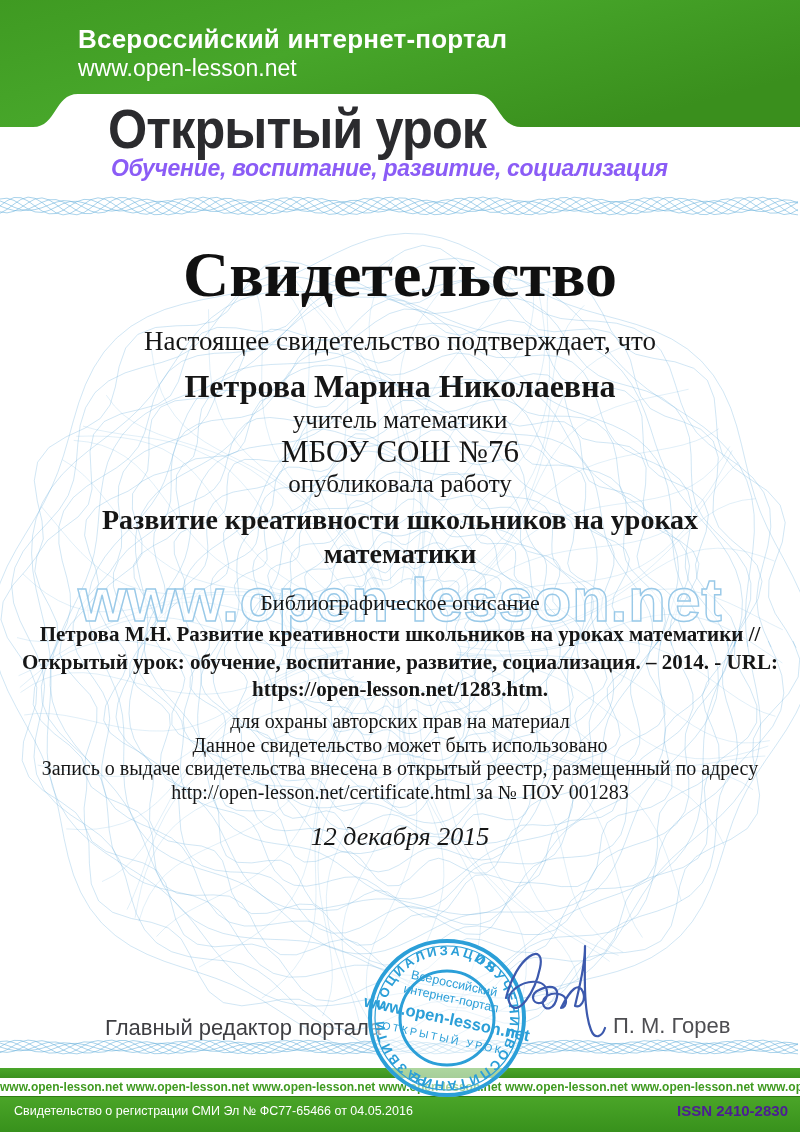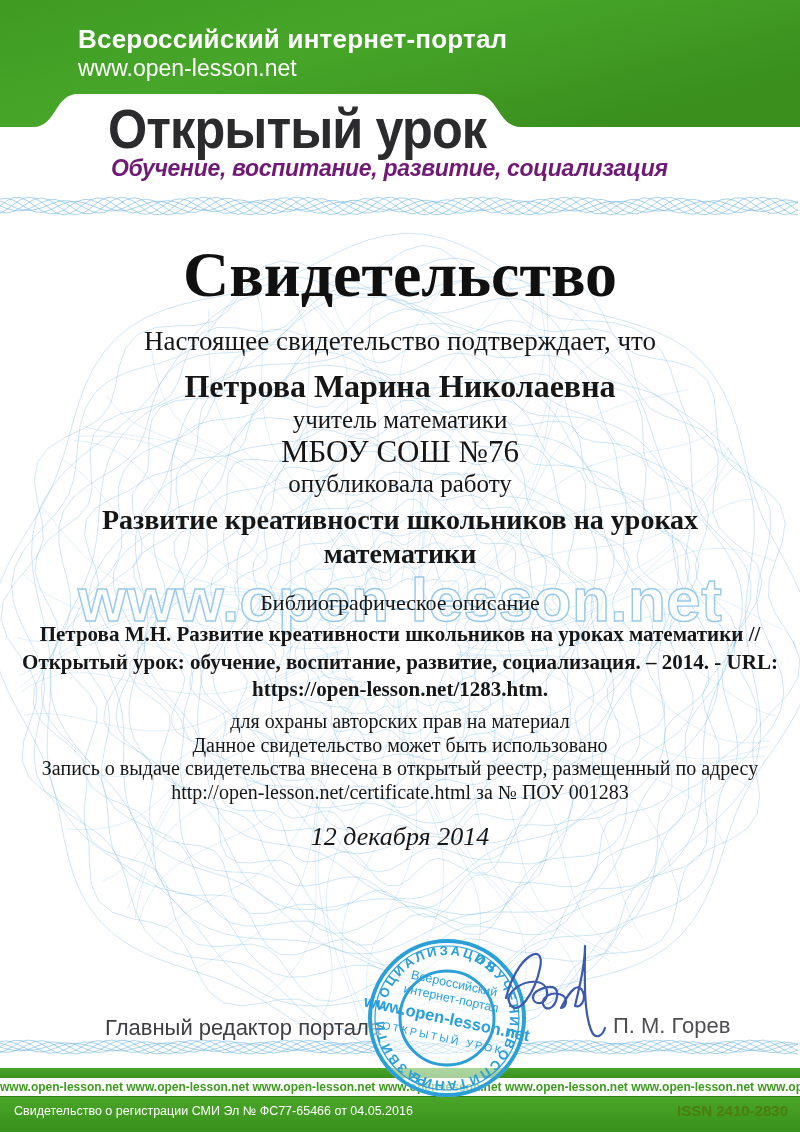--- a/index.html
+++ b/index.html
@@ -10,21 +10,21 @@
   }
   .abs{position:absolute;}
   
   #guilloche{position:absolute;left:0;top:0;z-index:0;pointer-events:none;}
   
   #header-shape{position:absolute;left:0;top:0;z-index:3;pointer-events:none;}
   .portal-title{left:78px;top:24px;z-index:4;color:#fff;font-size:26px;font-weight:bold;letter-spacing:.2px;text-align:right;}
   .portal-url{left:78px;top:55px;z-index:4;color:#fff;font-size:23px;font-weight:normal;}
   .banner-title{left:108px;top:96px;z-index:4;color:#2b2b2e;font-size:56px;font-weight:bold;
     transform:scaleX(.9);transform-origin:left top;letter-spacing:-1px;}
-  .banner-subtitle{left:111px;top:155px;z-index:4;color:#701a75;font-size:23px;font-style:italic;font-weight:bold;letter-spacing:-.3px;}
+  .banner-subtitle{left:111px;top:155px;z-index:4;color:#8b5cf6;font-size:23px;font-style:italic;font-weight:bold;letter-spacing:-.3px;}
   
   .ctext{left:0;width:800px;text-align:center;z-index:2;color:#161616;
     font-family:"Liberation Serif","DejaVu Serif",serif;}
   .cert-title{top:238px;font-size:64px;font-weight:bold;color:#101010;}
   .intro{top:326px;font-size:27px;}
   .name{top:368px;font-size:32px;font-weight:bold;}
   .role{top:406px;font-size:25px;}
   .school{top:434px;font-size:31px;}
   .action{top:470px;font-size:25px;}
   .worktitle{top:503px;font-size:28px;font-weight:bold;line-height:34px;padding:0 60px;width:680px;}
@@ -39,21 +39,21 @@
   #signature{left:492px;top:930px;z-index:6;}
   
   .green-band{left:0;top:1068px;width:800px;height:10px;z-index:3;
     background:linear-gradient(180deg,#4aa52a,#3b9220);}
   .url-strip{left:0;top:1078px;width:800px;height:18px;z-index:3;background:#fff;
     color:#3f9a20;font-size:12px;font-weight:bold;line-height:18px;white-space:nowrap;
     overflow:hidden;text-align:center;}
   .footer{left:0;top:1096px;width:800px;height:36px;z-index:3;
     background:linear-gradient(180deg,#4aa528,#38911c);border-top:1px solid #2e7d12;box-sizing:border-box;}
   .footer-reg{left:14px;top:1104px;z-index:4;color:#fff;font-size:12.5px;}
-  .footer-issn{right:12px;top:1102px;z-index:4;color:#4d7c0f;font-size:15px;font-weight:bold;}
+  .footer-issn{right:12px;top:1102px;z-index:4;color:#4c1d95;font-size:15px;font-weight:bold;}
 </style>
 </head>
 <body>
 
 <svg id="guilloche" width="800" height="1132" viewBox="0 0 800 1132">
   <g id="g-rings">
       <path d="M455.0,641.0L457.2,643.6L459.0,646.3L460.2,649.2L460.8,652.1L460.6,654.9L459.6,657.5L458.0,659.9L455.9,662.1L453.6,664.0L451.1,665.7L448.9,667.4L446.8,669.1L445.2,670.9L443.9,673.0L442.9,675.3L442.1,677.9L441.3,680.6L440.4,683.4L439.2,686.0L437.6,688.4L435.6,690.2L433.2,691.5L430.4,692.1L427.3,692.1L424.2,691.6L421.0,690.6L418.0,689.5L415.2,688.3L412.7,687.5L410.3,687.0L408.2,687.1L406.2,687.8L404.1,688.9L402.0,690.5L399.8,692.2L397.4,693.8L394.9,695.2L392.3,696.1L389.7,696.4L387.2,696.0L384.8,695.0L382.6,693.5L380.7,691.7L378.9,689.7L377.2,687.7L375.5,685.9L373.7,684.5L371.6,683.4L369.3,682.8L366.6,682.4L363.5,682.2L360.3,682.0L357.0,681.6L353.8,680.9L350.9,679.6L348.4,677.9L346.6,675.7L345.5,673.1L345.0,670.1L345.1,666.9L345.7,663.7L346.5,660.6L347.4,657.6L348.1,654.9L348.5,652.3L348.5,649.9L348.0,647.6L347.1,645.3L346.0,643.0L344.8,640.5L343.8,638.0L343.1,635.4L342.9,632.8L343.4,630.2L344.6,627.8L346.4,625.7L348.6,623.8L351.2,622.1L353.8,620.7L356.3,619.5L358.5,618.2L360.3,616.8L361.6,615.1L362.4,613.1L362.8,610.7L363.0,608.0L363.1,604.9L363.3,601.8L363.8,598.7L364.7,595.8L366.1,593.3L368.0,591.3L370.2,589.9L372.8,589.1L375.6,588.7L378.4,588.8L381.2,589.0L383.8,589.1L386.3,589.1L388.7,588.7L391.0,587.9L393.3,586.6L395.7,585.0L398.1,583.3L400.8,581.5L403.5,580.0L406.4,579.0L409.3,578.7L412.1,579.1L414.7,580.2L417.1,582.1L419.2,584.6L420.9,587.4L422.4,590.4L423.7,593.4L425.0,596.1L426.3,598.4L427.8,600.2L429.5,601.5L431.6,602.5L433.9,603.3L436.4,604.0L439.0,604.8L441.5,605.8L443.8,607.1L445.6,608.9L447.0,611.0L447.7,613.5L448.0,616.1L447.8,618.9L447.3,621.6L446.8,624.3L446.5,626.7L446.4,629.0L446.9,631.1L447.9,633.1L449.4,635.1L451.4,637.2L453.6,639.5L455.8,641.9" fill="none" stroke="#7ab8e0" stroke-width="0.7" stroke-opacity="0.5"></path>
       <path d="M467.2,641.0L468.9,644.1L469.1,647.2L467.8,650.2L465.3,652.9L462.5,655.3L460.1,657.6L458.8,660.1L458.6,663.1L459.6,666.6L461.1,670.5L462.4,674.7L462.9,678.7L462.0,682.1L459.7,684.5L456.2,686.0L452.0,686.6L447.9,687.0L444.4,687.6L441.7,689.0L439.9,691.3L438.7,694.5L437.5,698.2L436.0,701.7L433.8,704.3L430.9,705.6L427.2,705.3L423.3,703.8L419.5,701.6L415.9,699.5L412.8,698.2L410.2,698.2L407.7,699.6L405.2,702.0L402.6,704.6L399.7,706.7L396.7,707.6L393.8,707.0L391.0,705.0L388.6,701.9L386.5,698.7L384.5,696.1L382.3,694.6L379.6,694.5L376.3,695.6L372.6,697.2L368.6,698.7L364.7,699.3L361.5,698.7L359.1,696.7L357.6,693.6L356.7,690.0L356.0,686.4L354.9,683.5L353.0,681.5L350.1,680.3L346.2,679.5L341.9,678.8L337.8,677.6L334.6,675.6L332.8,672.8L332.6,669.2L333.6,665.4L335.3,661.5L336.9,657.9L337.7,654.7L337.2,651.9L335.6,649.2L333.1,646.5L330.6,643.5L328.7,640.4L328.2,637.2L329.4,634.0L332.1,631.2L335.7,628.7L339.5,626.6L342.7,624.6L344.8,622.5L345.5,620.0L345.1,616.9L344.1,613.4L343.3,609.8L343.4,606.4L344.7,603.7L347.3,601.9L350.8,600.9L354.7,600.6L358.3,600.3L361.3,599.6L363.2,598.0L364.3,595.2L364.8,591.4L365.3,587.2L366.3,583.1L368.0,580.0L370.6,578.1L373.8,577.7L377.3,578.4L380.8,579.6L384.1,580.5L387.0,580.6L389.6,579.3L392.1,576.9L394.8,573.6L397.7,570.3L400.9,567.8L404.3,566.8L407.6,567.4L410.6,569.6L413.3,572.8L415.7,576.2L418.0,579.1L420.5,580.8L423.3,581.3L426.7,580.8L430.4,580.0L434.2,579.5L437.6,580.0L440.3,581.8L442.0,584.9L442.7,589.0L442.8,593.5L442.7,597.6L443.1,601.0L444.3,603.4L446.7,604.9L449.9,605.9L453.5,606.9L456.8,608.2L459.2,610.3L460.3,613.1L460.0,616.5L458.6,620.1L456.9,623.5L455.5,626.6L455.3,629.3L456.4,631.7L458.8,634.0L462.1,636.4L465.4,639.2L468.0,642.1" fill="none" stroke="#7ab8e0" stroke-width="0.7" stroke-opacity="0.5"></path>
       <path d="M478.0,641.0L476.7,644.5L473.2,647.6L469.4,650.4L467.1,653.2L467.5,656.4L470.2,660.4L473.6,665.0L475.8,669.5L475.4,673.3L472.4,676.0L467.7,677.5L463.2,678.9L460.5,681.1L460.0,684.7L460.9,689.8L461.9,695.3L461.3,699.8L458.5,702.4L453.8,702.9L448.4,702.0L443.7,701.4L440.4,702.5L438.5,705.8L437.2,710.6L435.5,715.3L432.7,718.1L428.6,718.1L424.0,715.6L419.4,712.2L415.5,709.8L412.2,709.9L409.4,712.5L406.5,716.4L403.2,719.5L399.7,720.1L396.2,717.8L393.2,713.5L390.5,708.9L387.9,706.2L384.8,706.1L381.1,708.4L376.8,711.2L372.6,712.8L369.3,711.9L367.1,708.3L365.9,703.5L364.8,699.1L362.8,696.7L359.2,696.5L354.1,697.8L348.7,699.0L344.2,698.6L341.7,696.0L341.2,691.7L341.7,686.8L341.8,682.7L340.0,680.0L335.9,678.7L330.4,677.8L325.2,676.4L321.9,673.7L321.5,669.8L323.4,665.2L326.1,660.8L327.7,656.9L326.8,653.7L323.5,650.7L319.2,647.6L316.0,644.1L315.4,640.3L317.9,636.6L322.4,633.3L327.0,630.5L329.7,627.6L329.9,624.3L327.9,620.4L325.6,616.1L324.8,612.0L326.7,608.8L331.1,607.0L336.6,606.1L341.6,605.3L344.4,603.5L345.0,600.2L344.2,595.6L343.6,590.7L344.6,586.9L347.7,585.1L352.4,585.3L357.4,586.4L361.5,586.8L364.0,585.2L365.2,581.2L365.9,575.9L367.2,570.9L369.8,567.9L373.4,567.7L377.7,569.6L381.8,571.9L385.3,572.9L388.2,571.2L390.9,567.2L393.9,562.3L397.3,558.5L401.1,557.5L404.7,559.5L408.0,563.3L411.0,567.0L414.1,568.9L417.6,568.1L421.9,565.5L426.6,562.7L431.0,561.7L434.4,563.5L436.5,567.9L437.6,573.4L438.8,578.1L440.9,580.9L444.6,581.5L449.3,580.9L454.2,580.8L457.7,582.4L459.1,586.1L458.6,591.4L457.1,596.8L456.4,601.3L457.7,604.1L461.3,605.7L466.0,606.8L470.2,608.5L472.2,611.5L471.5,615.4L468.8,619.9L465.8,624.0L464.5,627.4L465.8,630.2L469.5,632.7L474.0,635.6L477.3,638.8L477.9,642.3" fill="none" stroke="#7ab8e0" stroke-width="0.7" stroke-opacity="0.5"></path>
       <path d="M486.2,641.0L484.2,644.8L481.9,648.4L479.5,651.8L477.3,655.1L475.5,658.3L474.3,661.6L473.8,665.1L473.9,668.8L474.4,672.9L475.2,677.3L476.0,682.0L476.4,686.8L476.2,691.5L475.3,695.9L473.5,699.9L470.9,703.2L467.6,705.9L463.7,707.9L459.4,709.3L455.0,710.3L450.7,711.2L446.6,712.0L442.8,713.2L439.4,714.7L436.2,716.7L433.2,719.2L430.1,722.1L427.0,725.2L423.7,728.1L420.1,730.6L416.3,732.5L412.2,733.5L408.0,733.5L403.7,732.5L399.6,730.7L395.7,728.1L392.1,725.1L388.7,721.9L385.5,719.0L382.4,716.5L379.3,714.7L376.0,713.5L372.6,713.0L368.8,713.0L364.7,713.2L360.5,713.5L356.1,713.5L351.8,713.1L347.8,711.9L344.2,710.1L341.2,707.4L338.8,704.2L337.0,700.5L335.7,696.5L334.6,692.4L333.6,688.5L332.5,684.9L331.0,681.6L329.0,678.6L326.4,675.8L323.2,673.2L319.6,670.5L315.9,667.6L312.3,664.5L309.0,661.0L306.5,657.2L304.9,653.1L304.3,648.8L304.8,644.5L306.2,640.2L308.4,636.1L311.1,632.2L314.0,628.6L316.7,625.1L319.2,621.8L321.1,618.4L322.4,615.0L323.2,611.3L323.5,607.5L323.7,603.4L324.0,599.1L324.6,594.9L325.7,590.9L327.6,587.2L330.1,584.1L333.4,581.6L337.3,579.8L341.6,578.6L346.0,577.8L350.4,577.4L354.6,577.1L358.4,576.5L361.8,575.5L364.9,573.9L367.6,571.7L370.1,568.9L372.7,565.5L375.3,561.9L378.3,558.4L381.5,555.2L385.1,552.5L388.9,550.7L392.9,549.9L397.1,550.0L401.1,550.9L405.1,552.5L408.9,554.6L412.5,556.7L416.0,558.7L419.5,560.4L423.1,561.5L426.8,562.1L430.8,562.1L435.1,561.9L439.6,561.6L444.2,561.5L448.9,561.8L453.3,562.8L457.2,564.5L460.7,567.1L463.4,570.6L465.3,574.6L466.6,579.2L467.3,583.9L467.6,588.7L467.8,593.3L468.2,597.5L468.8,601.3L470.0,604.7L471.7,607.8L474.0,610.7L476.7,613.6L479.6,616.5L482.4,619.7L484.8,623.1L486.7,626.7L487.7,630.6L487.8,634.6L487.0,638.5L485.5,642.4" fill="none" stroke="#7ab8e0" stroke-width="0.7" stroke-opacity="0.5"></path>
@@ -197,21 +197,21 @@
 <div class="abs ctext action">опубликовала работу</div>
 <div class="abs ctext worktitle">Развитие креативности школьников на уроках математики</div>
 <div class="abs ctext biblio-h">Библиографическое описание</div>
 <div class="abs ctext citation">Петрова М.Н. Развитие креативности школьников на уроках математики // Открытый урок: обучение, воспитание, развитие, социализация. – 2014. - URL: https://open-lesson.net/1283.htm.</div>
 <div class="abs ctext usage">
   <div>для охраны авторских прав на материал</div>
   <div>Данное свидетельство может быть использовано</div>
   <div>Запись о выдаче свидетельства внесена в открытый реестр, размещенный по адресу</div>
   <div>http://open-lesson.net/certificate.html за № ПОУ 001283</div>
 </div>
-<div class="abs ctext issue-date">12 декабря 2014</div>
+<div class="abs ctext issue-date">12 декабря 2015</div>
 
 <div class="abs editor-label">Главный редактор портала</div>
 <div class="abs editor-name">П. М. Горев</div>
 
 <svg id="stamp" class="abs" width="200" height="200" viewBox="0 0 200 200">
   <circle cx="100" cy="100" r="79" fill="rgba(255,255,255,0.55)"></circle>
   <circle cx="100" cy="100" r="77" fill="none" stroke="#2b9fd8" stroke-width="4"></circle>
   <circle cx="100" cy="100" r="72" fill="none" stroke="#2b9fd8" stroke-width="1.2"></circle>
   <circle cx="100" cy="100" r="47" fill="none" stroke="#2b9fd8" stroke-width="3"></circle>
   <defs>

